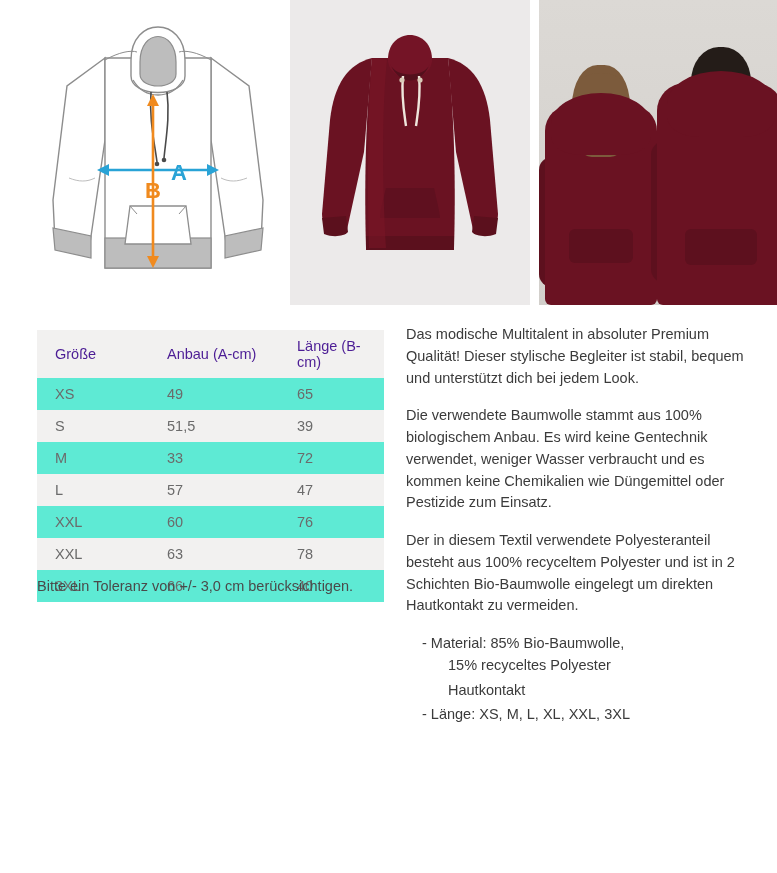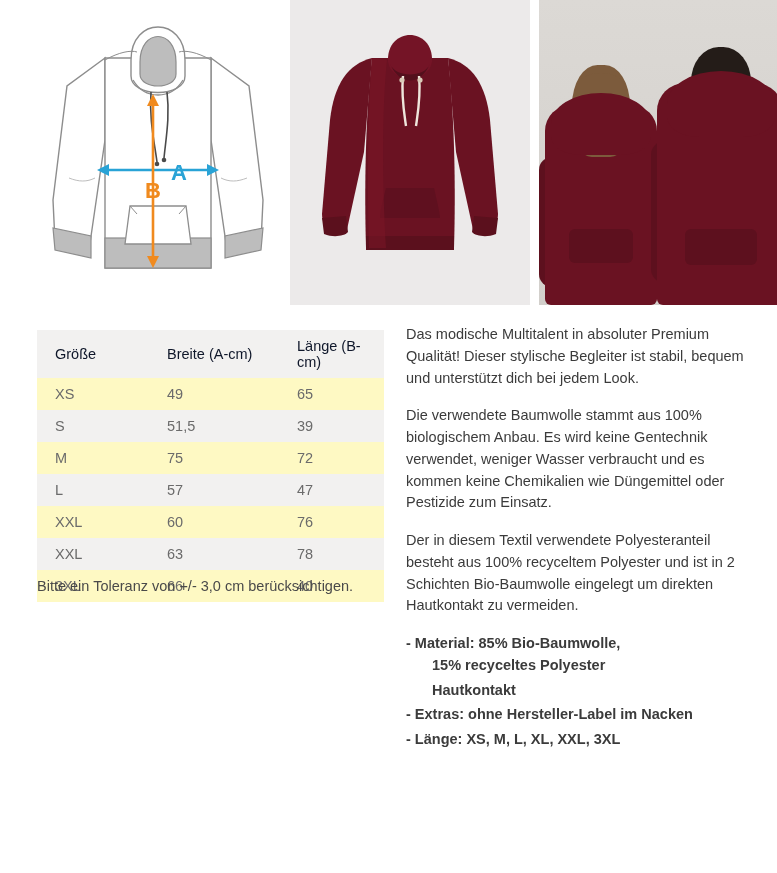--- a/index.html
+++ b/index.html
@@ -108,26 +108,26 @@
     width: 347px;
     border-collapse: collapse;
     font-size: 14.5px;
   }
   .size-table th, .size-table td {
     padding: 8px 0 8px 18px;
     text-align: left;
     font-weight: normal;
     color: #6b6b6b;
   }
-  .size-table th { color: #0f172a; }
+  .size-table th { color: #4c1d95; }
   .size-table col.c1 { width: 112px; }
   .size-table col.c2 { width: 130px; }
   .size-table col.c3 { width: 105px; }
   .size-table tr.odd { background: #f2f1f0; }
-  .size-table tr.even { background: #fef9c3; }
+  .size-table tr.even { background: #5eead4; }
   .size-table thead tr { background: #f2f1f0; }
   .size-table td.strike { position: relative; }
 
   .tolerance-note {
     position: absolute;
     left: 37px;
     top: 578px;
     width: 360px;
     font-size: 14.5px;
     color: #4a4a4a;
@@ -137,21 +137,21 @@
   .desc-col {
     position: absolute;
     left: 406px;
     top: 324px;
     width: 345px;
     font-size: 14.5px;
     line-height: 1.5;
     color: #3b3b3b;
   }
   .desc-col p { margin: 0 0 16px 0; }
-  .spec-list { margin: 0; padding: 0; list-style: none; font-weight: bold; }
+  .spec-list { margin: 16px; padding: 0; list-style: none; }
   .spec-list li { margin: 0 0 3px 0; }
   .spec-indent { display: block; padding-left: 26px; }
 </style>
 </head>
 <body>
 
 <div class="top-strip">
 
   <div class="panel panel-tech">
     <svg class="tech-svg" width="250" height="305" viewBox="0 0 250 305">
@@ -264,38 +264,38 @@
 
 <table class="size-table">
   <colgroup>
       <col class="c1">
       <col class="c2">
       <col class="c3">
     </colgroup>
   <thead>
     <tr>
       <th>Größe</th>
-      <th>Breite (A-cm)</th>
+      <th>Anbau (A-cm)</th>
       <th>Länge (B-cm)</th>
     </tr>
   </thead>
   <tbody>
     <tr class="even">
       <td>XS</td>
       <td>49</td>
       <td>65</td>
     </tr>
     <tr class="odd">
       <td>S</td>
       <td>51,5</td>
       <td>39</td>
     </tr>
     <tr class="even">
       <td>M</td>
-      <td>75</td>
+      <td>33</td>
       <td>72</td>
     </tr>
     <tr class="odd">
       <td>L</td>
       <td>57</td>
       <td>47</td>
     </tr>
     <tr class="even">
       <td class="strike">XXL</td>
       <td class="strike">60</td>
@@ -321,16 +321,15 @@
   <p>Die verwendete Baumwolle stammt aus 100% biologischem Anbau. Es wird keine Gentechnik verwendet, weniger Wasser verbraucht und es kommen keine Chemikalien wie Düngemittel oder Pestizide zum Einsatz.</p>
   <p>Der in diesem Textil verwendete Polyesteranteil besteht aus 100% recyceltem Polyester und ist in 2 Schichten Bio-Baumwolle eingelegt um direkten Hautkontakt zu vermeiden.</p>
   <ul class="spec-list">
     <li>
       <span>- Material: 85% Bio-Baumwolle,</span>
       <span class="spec-indent">15% recyceltes Polyester</span>
     </li>
     <li>
       <span class="spec-indent">Hautkontakt</span>
     </li>
-    <li>- Extras: ohne Hersteller-Label im Nacken</li>
     <li>- Länge:  XS, M, L, XL, XXL, 3XL</li>
   </ul>
 </div>
 
 </body></html>

